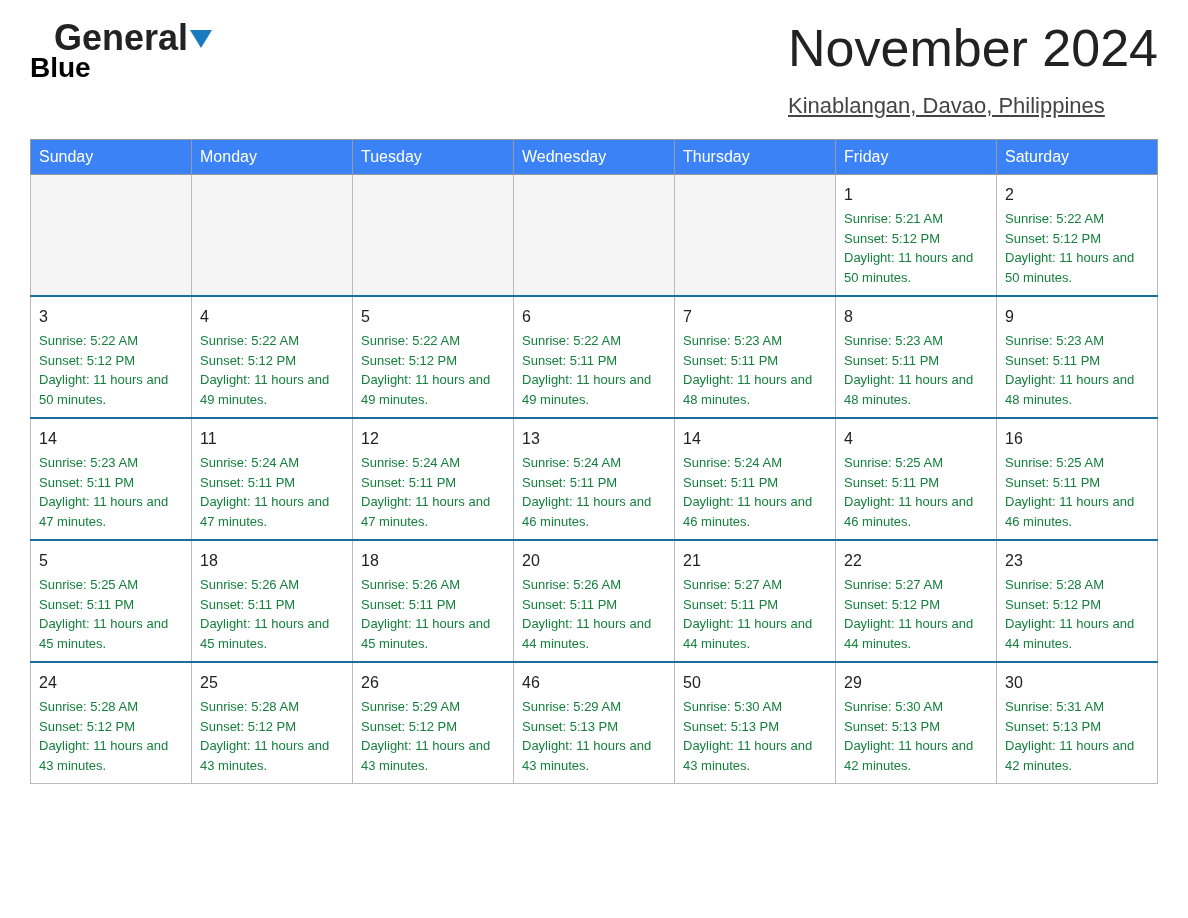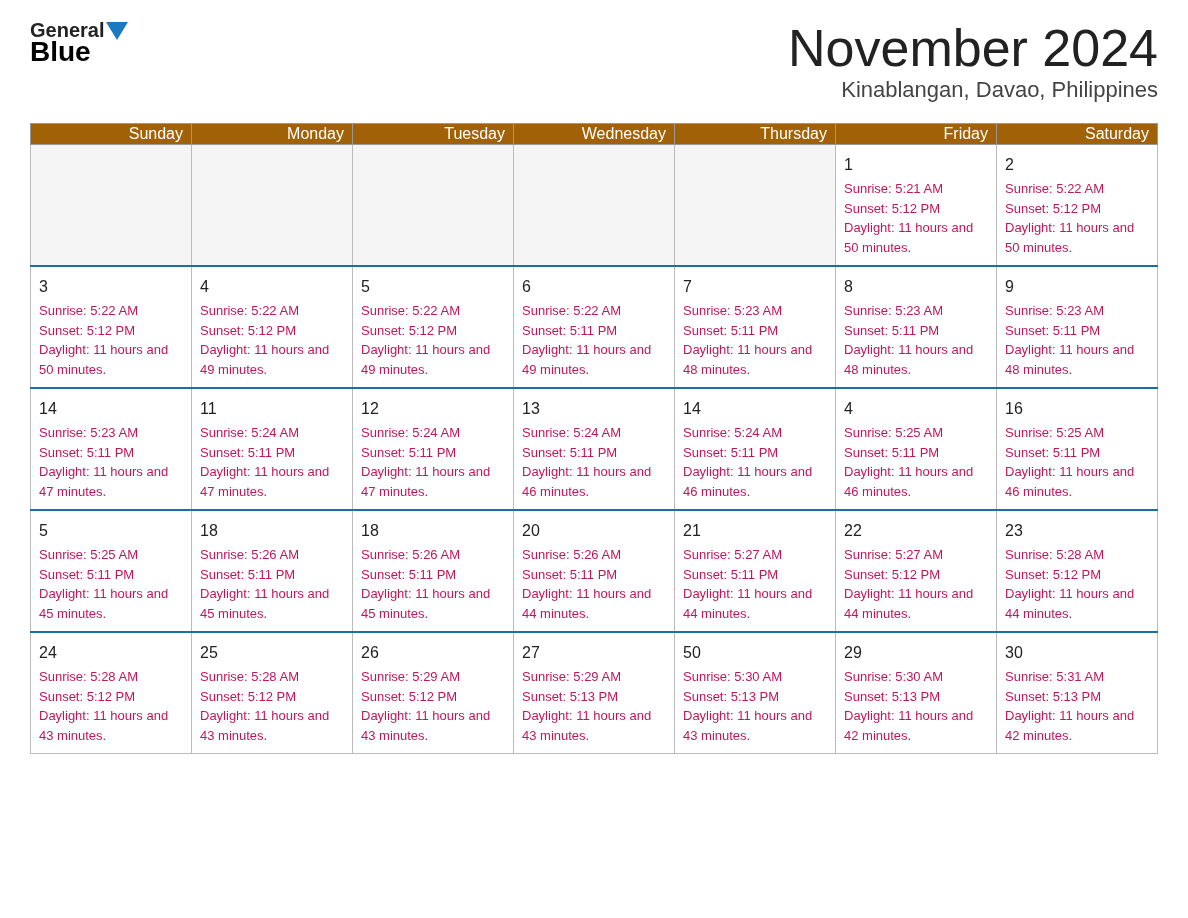--- a/index.html
+++ b/index.html
@@ -16,57 +16,59 @@
       justify-content: space-between;
       align-items: flex-start;
       margin-bottom: 20px;
     }
     .logo {
       display: flex;
       flex-direction: column;
       align-items: flex-start;
     }
     .logo-text {
-      font-size: 20px;
+      font-size: 36px;
       font-weight: bold;
       color: #222;
       line-height: 1;
+      margin-left: 24px;
     }
     .logo-blue {
       color: #000000;
       font-size: 28px;
       font-weight: bold;
       margin-top: -4px;
     }
     .title-block {
-      text-align: right;
+      text-align: left;
     }
     .month-year {
       font-size: 52px;
       font-weight: normal;
       color: #222;
       line-height: 1.1;
     }
     .location {
       font-size: 22px;
       color: #444;
-      margin-top: 0;
+      margin-top: 16px;
+      text-decoration: underline;
     }
     .calendar-table {
       width: 100%;
       border-collapse: collapse;
       border: 1px solid #999;
     }
     .calendar-table th {
-      background-color: #a16207;
+      background-color: #3b82f6;
       color: #fff;
-      padding: 1px 8px;
+      padding: 8px 8px;
       font-size: 16px;
       font-weight: normal;
-      text-align: right;
+      text-align: left;
       border: 1px solid #999;
     }
     .calendar-table td {
       vertical-align: top;
       padding: 8px 8px;
       border: 1px solid #bbb;
       width: calc(100% / 7);
       min-height: 110px;
       font-size: 13px;
       line-height: 1.5;
@@ -76,21 +78,21 @@
       background: #f5f5f5;
     }
     .day-number {
       font-size: 16px;
       font-weight: normal;
       color: #222;
       display: block;
       margin-bottom: 2px;
     }
     .day-info {
-      color: #be185d;
+      color: #15803d;
       font-size: 13px;
     }
     .row-separator td {
       border-top: 2px solid #1a6fa0;
     }
   </style>
 </head>
 <body>
 
 <div class="header">
@@ -207,21 +209,21 @@
       <tr class="row-separator">
         <td><span class="day-number">24</span><span class="day-info" style="white-space: pre-line;">Sunrise: 5:28 AM
 Sunset: 5:12 PM
 Daylight: 11 hours and 43 minutes.</span></td>
         <td><span class="day-number">25</span><span class="day-info" style="white-space: pre-line;">Sunrise: 5:28 AM
 Sunset: 5:12 PM
 Daylight: 11 hours and 43 minutes.</span></td>
         <td><span class="day-number">26</span><span class="day-info" style="white-space: pre-line;">Sunrise: 5:29 AM
 Sunset: 5:12 PM
 Daylight: 11 hours and 43 minutes.</span></td>
-        <td><span class="day-number">27</span><span class="day-info" style="white-space: pre-line;">Sunrise: 5:29 AM
+        <td><span class="day-number">46</span><span class="day-info" style="white-space: pre-line;">Sunrise: 5:29 AM
 Sunset: 5:13 PM
 Daylight: 11 hours and 43 minutes.</span></td>
         <td><span class="day-number">50</span><span class="day-info" style="white-space: pre-line;">Sunrise: 5:30 AM
 Sunset: 5:13 PM
 Daylight: 11 hours and 43 minutes.</span></td>
         <td><span class="day-number">29</span><span class="day-info" style="white-space: pre-line;">Sunrise: 5:30 AM
 Sunset: 5:13 PM
 Daylight: 11 hours and 42 minutes.</span></td>
         <td><span class="day-number">30</span><span class="day-info" style="white-space: pre-line;">Sunrise: 5:31 AM
 Sunset: 5:13 PM

